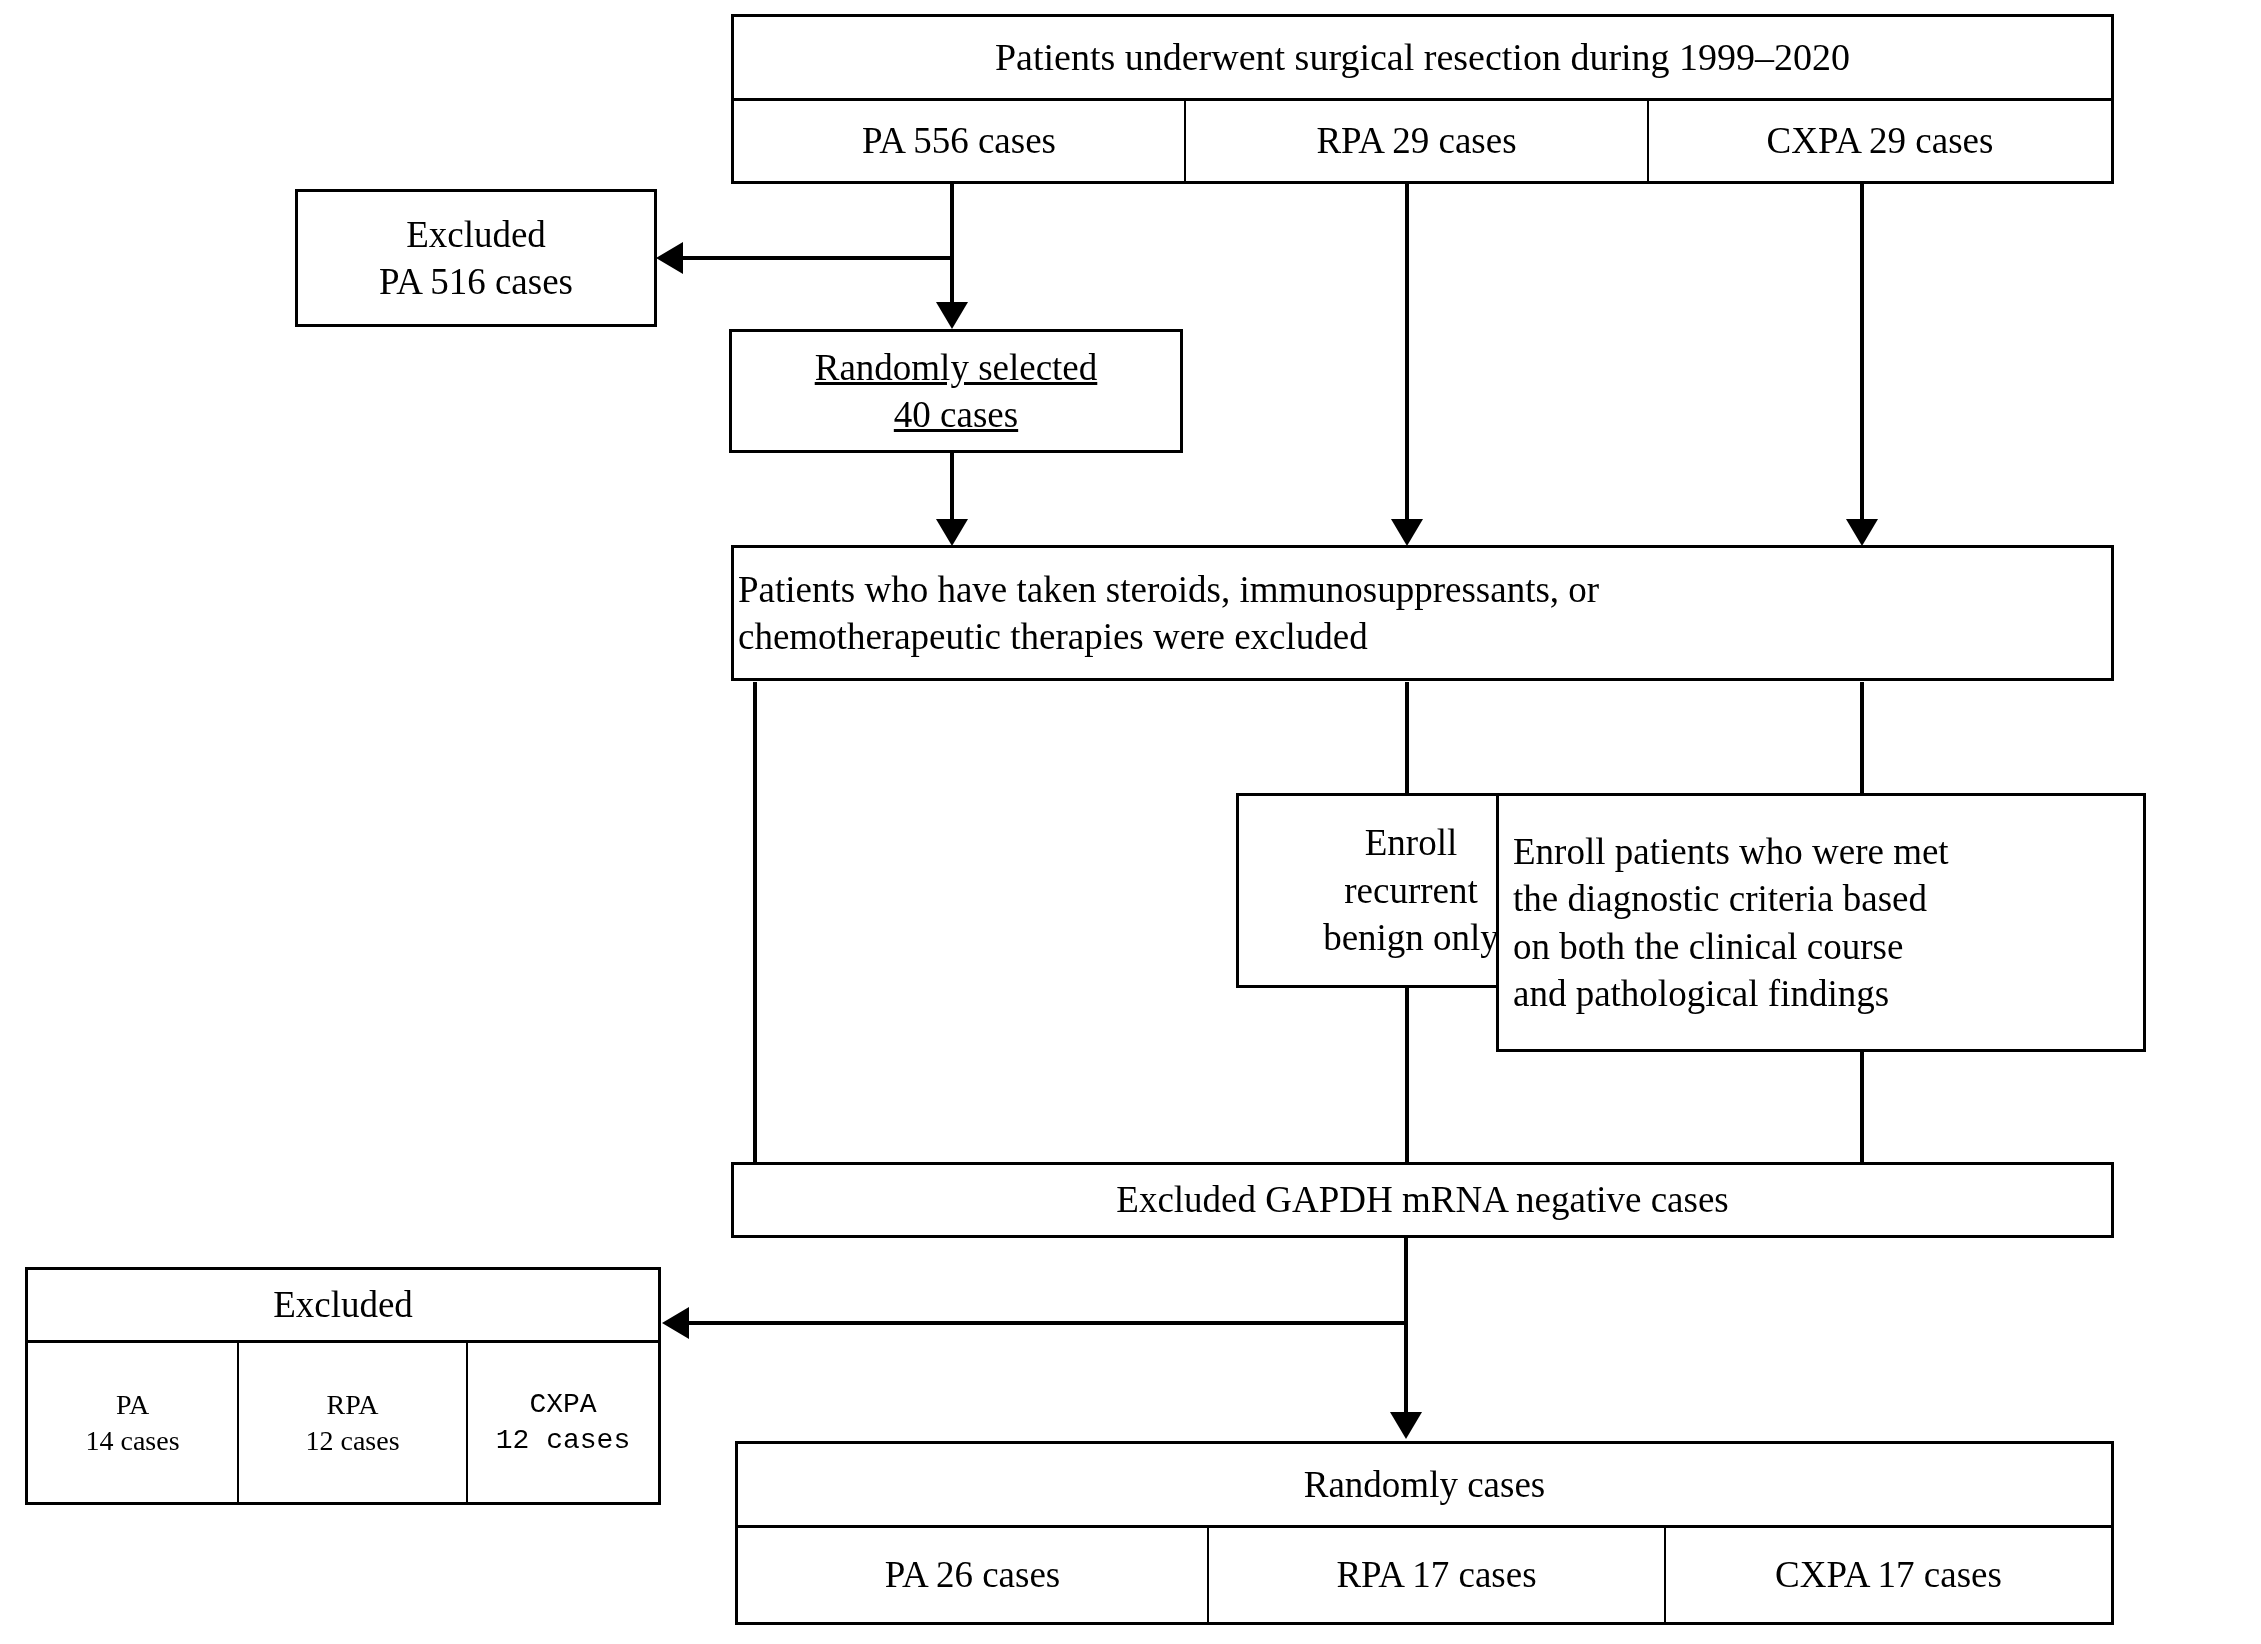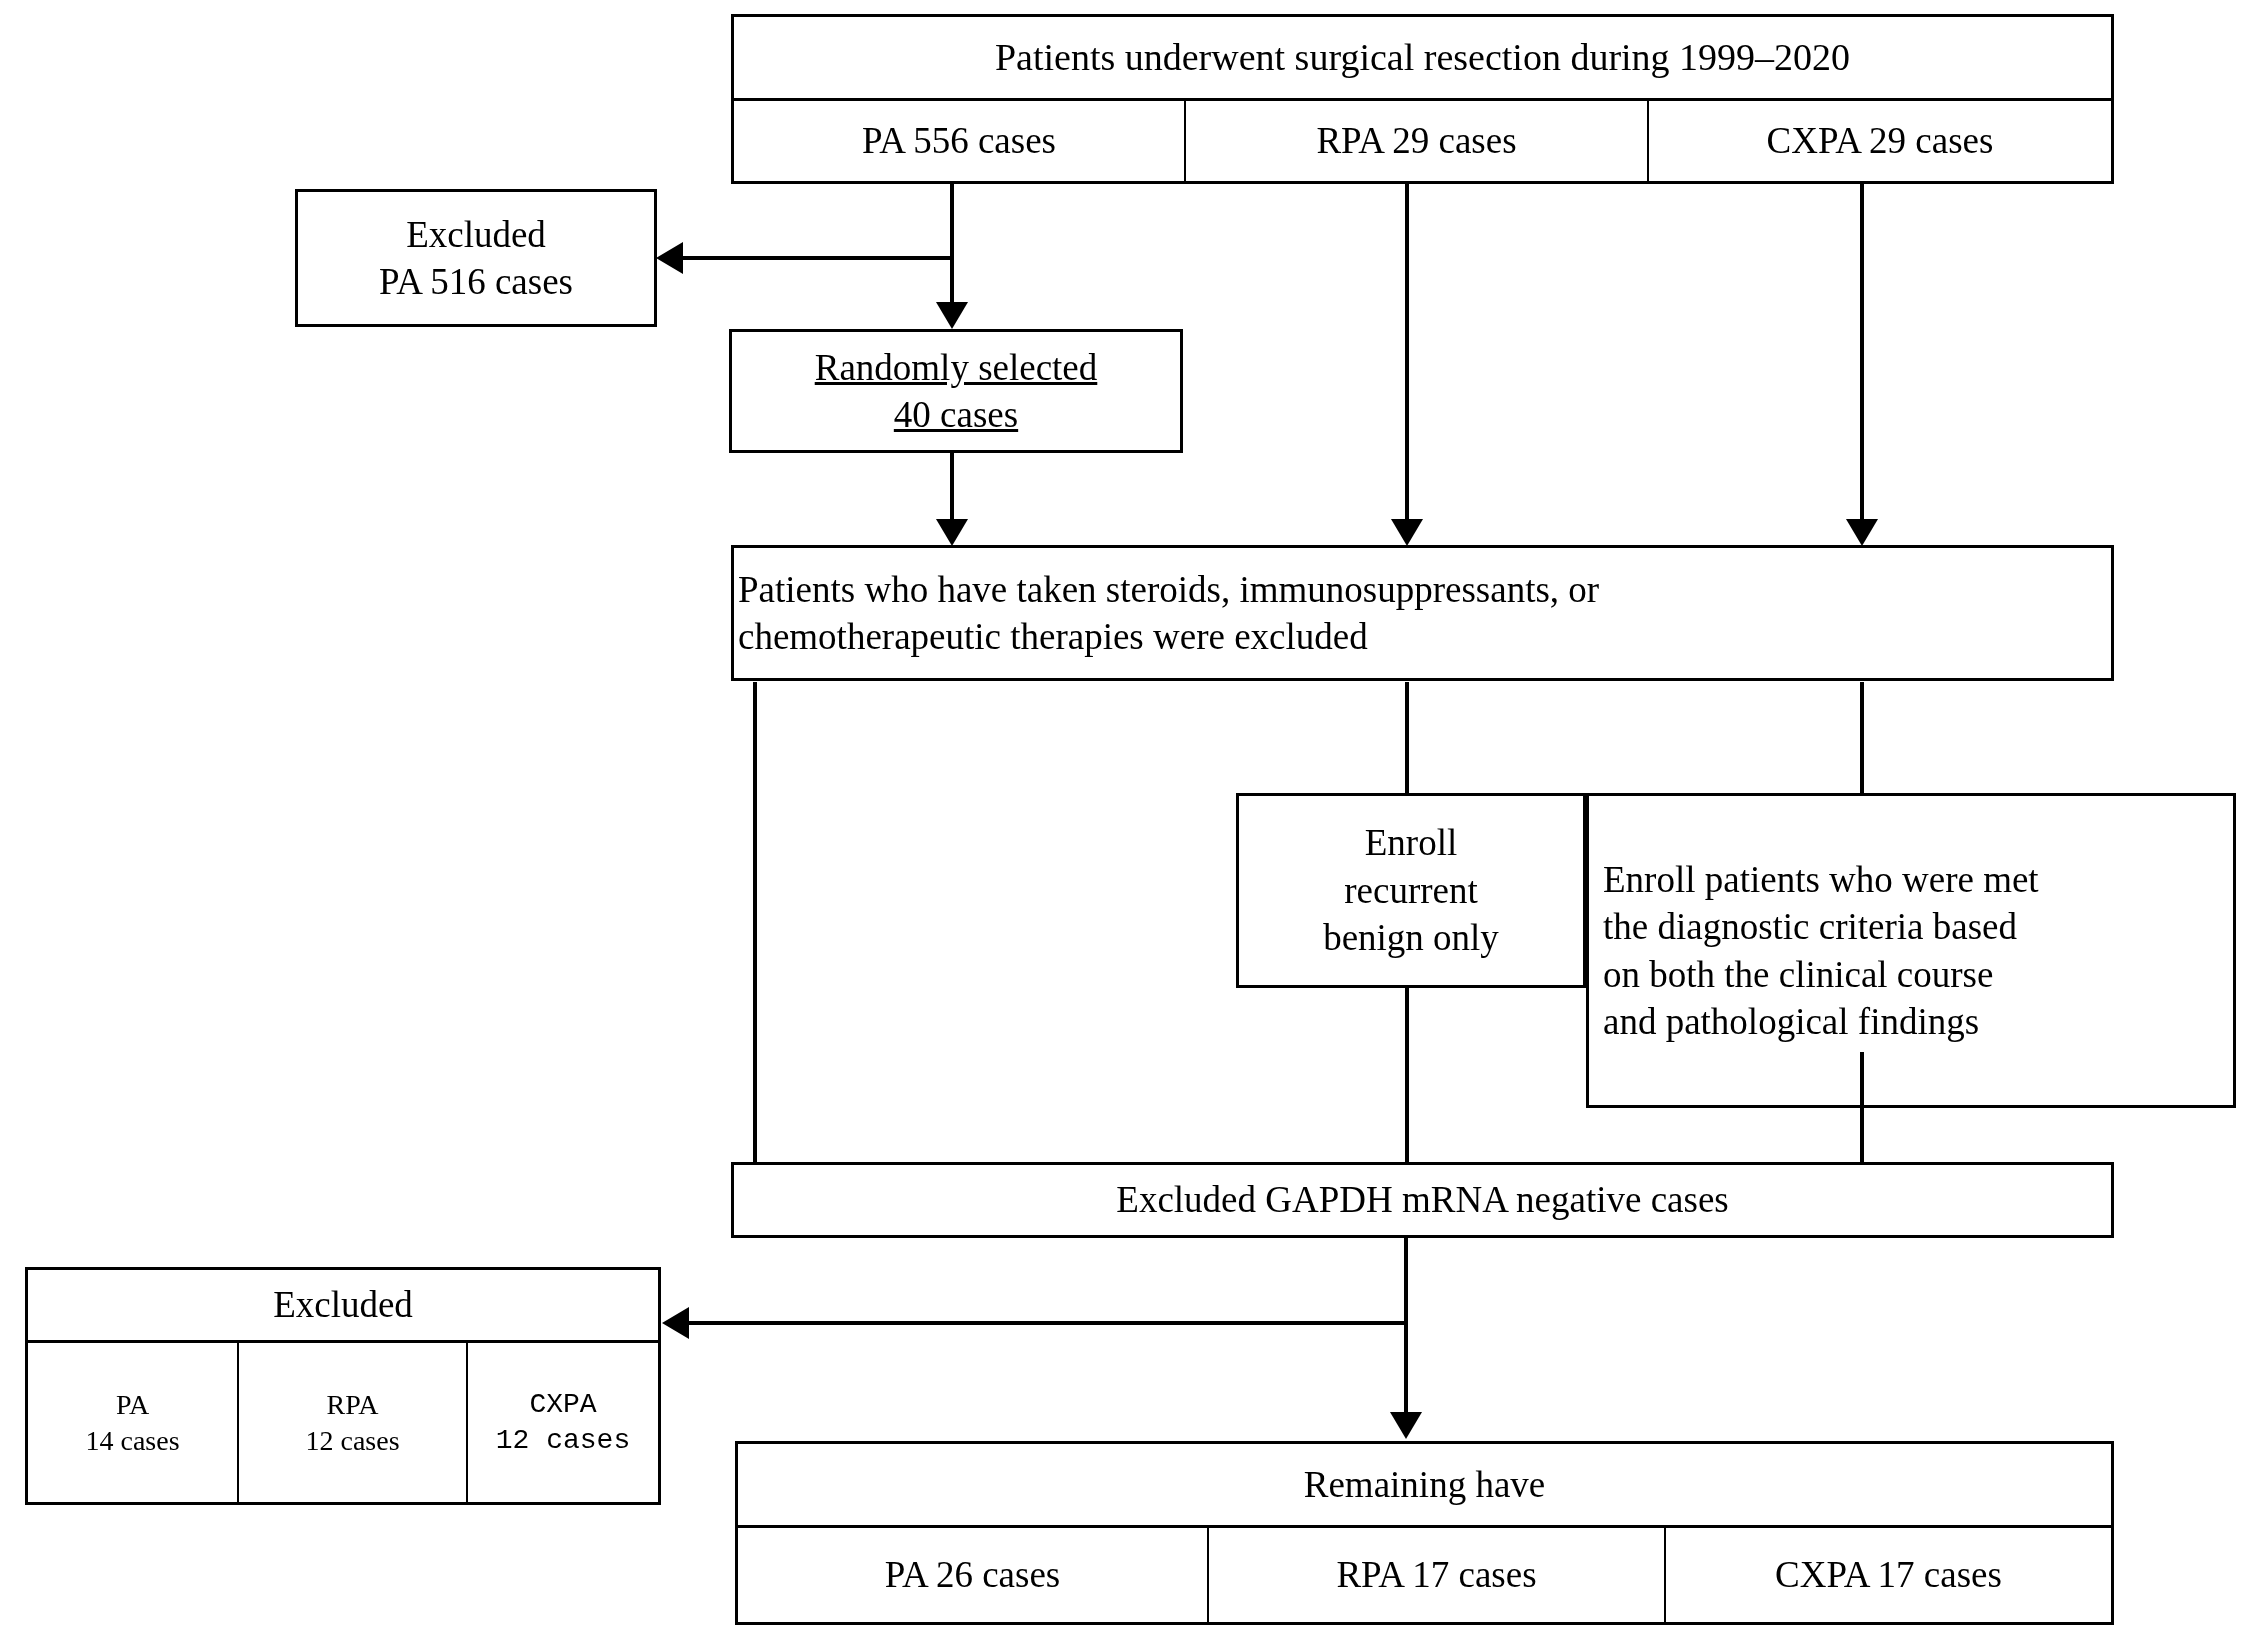--- a/index.html
+++ b/index.html
@@ -99,21 +99,21 @@
     <div class="cell f-58 left-align" style="flex:1; padding-left:4px;">Patients who have taken steroids, immunosuppressants, or
 chemotherapeutic therapies were excluded</div>
   </div>
 
   <div class="box" style="left:1236px; top:793px; width:350px; height:195px;">
     <div class="cell f-58" style="flex:1;">Enroll
 recurrent
 benign only</div>
   </div>
 
-  <div class="box" style="left:1586px; top:793px; width:650px; height:315px;">
+  <div class="box" style="left:1496px; top:793px; width:650px; height:259px;">
     <div class="cell f-58 left-align" style="flex:1; padding-left:14px;">Enroll patients who were met
 the diagnostic criteria based
 on both the clinical course
 and pathological findings</div>
   </div>
 
   <div class="box" style="left:731px; top:1162px; width:1383px; height:76px;">
     <div class="cell f-58" style="flex:1;">Excluded  GAPDH mRNA negative cases</div>
   </div>
 
@@ -123,21 +123,21 @@
       <div class="cell f-56" style="width:209px;">PA
 14 cases</div>
       <div class="cell f-56 col-divider" style="width:229px;">RPA
 12 cases</div>
       <div class="cell f-56 col-divider" style="flex:1;font-family:Liberation Mono, monospace;">CXPA
 12 cases</div>
     </div>
   </div>
 
   <div class="box" style="left:735px; top:1441px; width:1379px; height:184px;">
-    <div class="cell f-58" style="height:81px;">Remaining have</div>
+    <div class="cell f-58" style="height:81px;">Randomly cases</div>
     <div class="hrow row-divider" style="flex:1;">
       <div class="cell f-58" style="width:469px;">PA 26 cases</div>
       <div class="cell f-58 col-divider" style="width:457px;">RPA 17 cases</div>
       <div class="cell f-58 col-divider" style="flex:1;">CXPA 17 cases</div>
     </div>
   </div>
 
   <div class="vline" style="left:950px; top:184px; height:121px;"></div>
   <div class="arrow-down" style="left:936px; top:302px;"></div>
 

